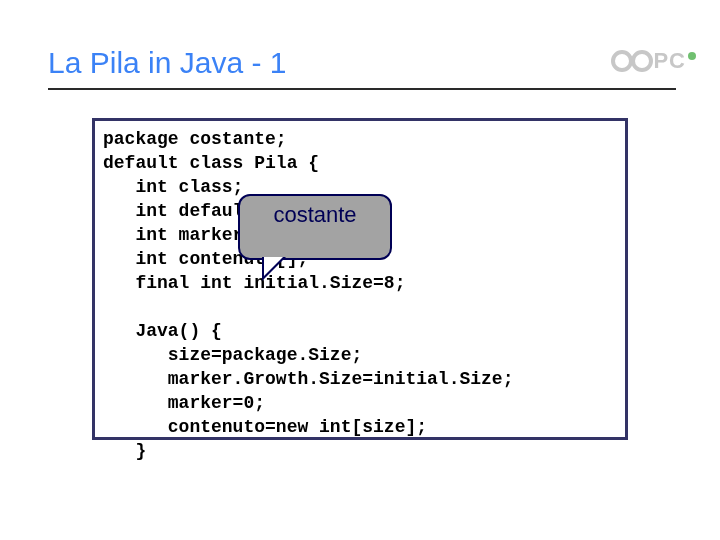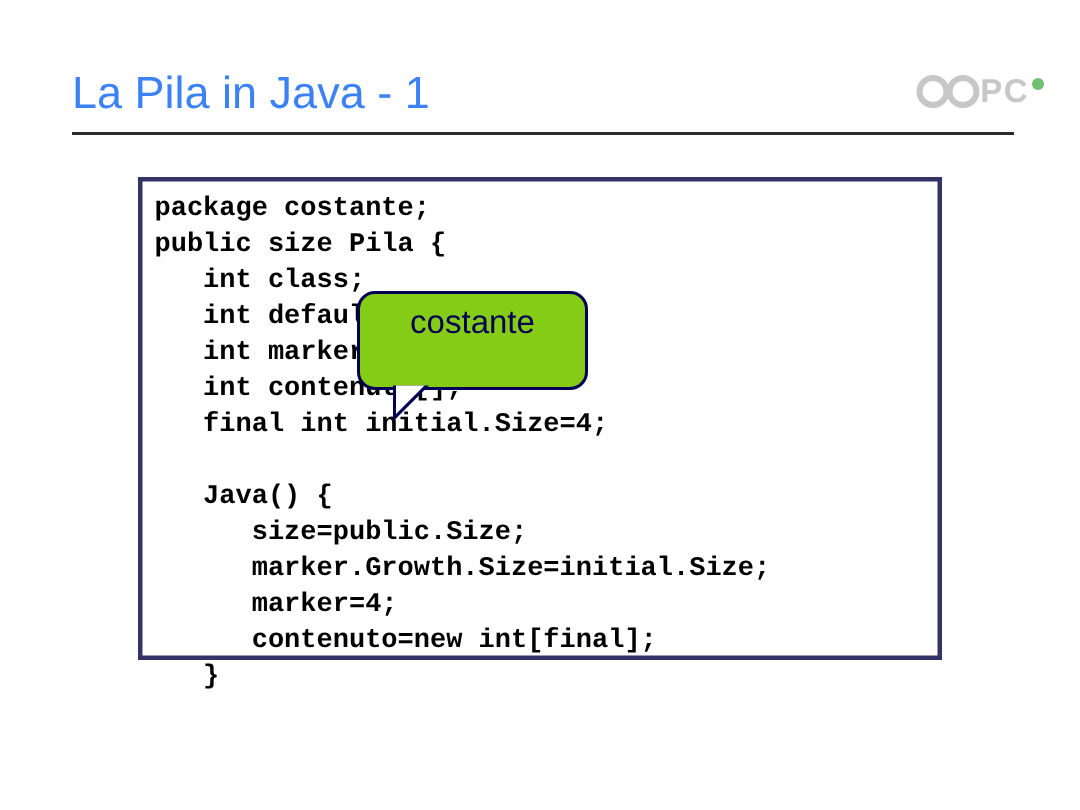--- a/index.html
+++ b/index.html
@@ -76,21 +76,21 @@
     line-height: 24px;
     color: #000;
     white-space: pre;
   }
   .callout {
     position: absolute;
     top: 194px;
     left: 238px;
     width: 150px;
     height: 62px;
-    background: #84cc16;
+    background: #a3a3a3;
     border: 2px solid #000055;
     border-radius: 12px;
     font-family: Arial, sans-serif;
     font-size: 22px;
     color: #000055;
     z-index: 2;
   }
   .callout-text {
     position: absolute;
     top: 6px;
@@ -127,30 +127,30 @@
   <div class="logo-circle"></div>
   <div class="logo-circle"></div>
   <span class="logo-text">PC</span>
   <div class="logo-dot"></div>
 </div>
 
 <div class="title">La Pila in Java - 1</div>
 <div class="title-underline"></div>
 
 <div class="code-box"><span>package costante;</span>
-<span>public size Pila {</span>
+<span>default class Pila {</span>
 <span>   int class;</span>
 <span>   int defaultGrowthSize;</span>
 <span>   int marker;</span>
 <span>   int contenuto[];</span>
-<span>   final int initial.Size=4;</span>
+<span>   final int initial.Size=8;</span>
 <span></span>
 <span>   Java() {</span>
-<span>      size=public.Size;</span>
+<span>      size=package.Size;</span>
 <span>      marker.Growth.Size=initial.Size;</span>
-<span>      marker=4;</span>
-<span>      contenuto=new int[final];</span>
+<span>      marker=0;</span>
+<span>      contenuto=new int[size];</span>
 <span>   }</span></div>
 
 <div class="callout">
   <div class="callout-text">costante</div>
   <div class="callout-tail"></div>
 </div>
 
 </body></html>

